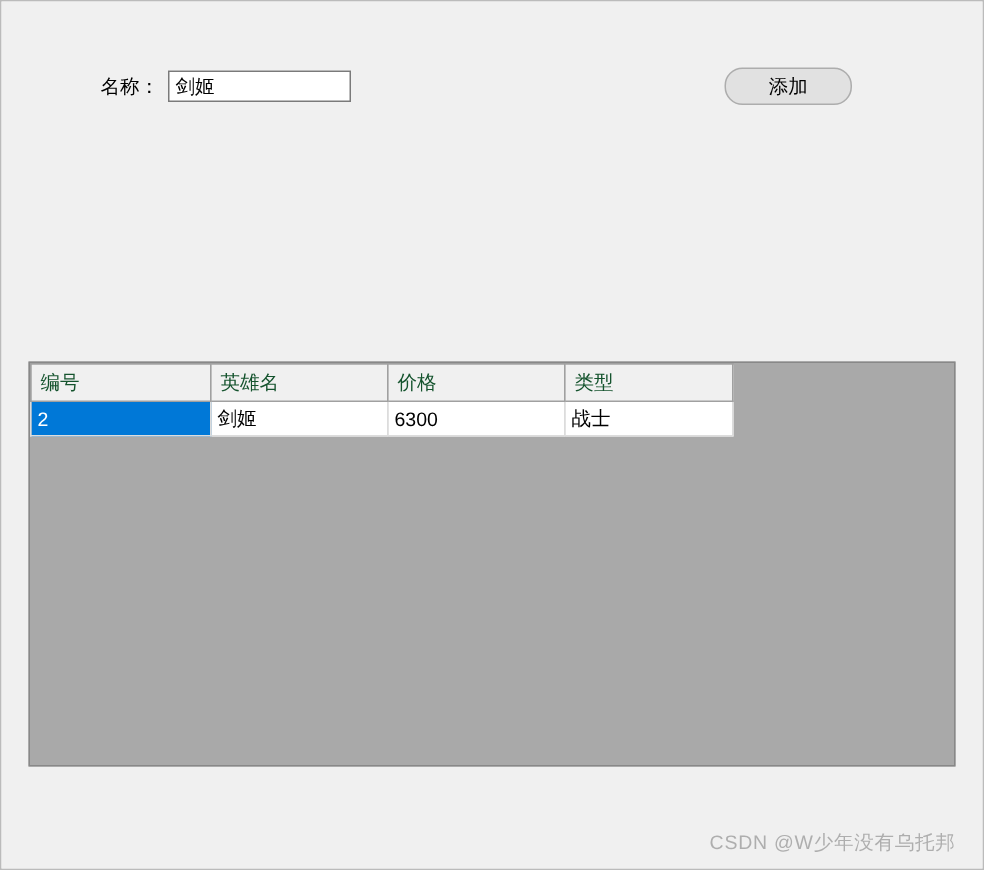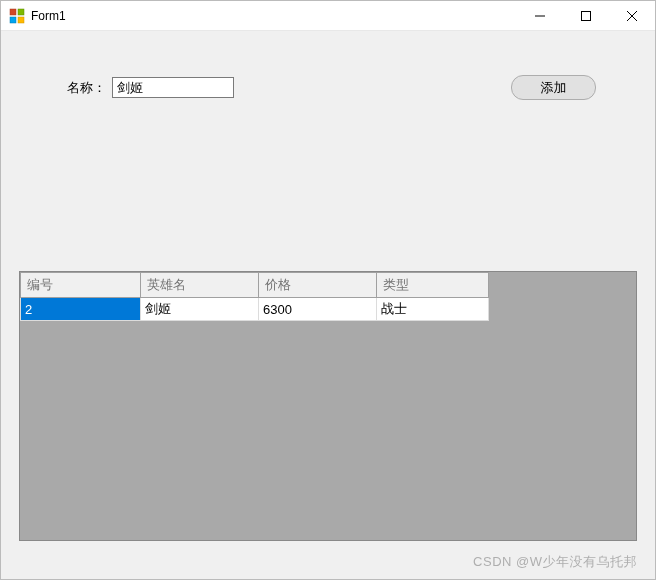--- a/index.html
+++ b/index.html
@@ -83,21 +83,21 @@
       border: 1px solid #adadad;
       font-size: 13px;
       font-family: inherit;
       cursor: pointer;
     }
     .btn-focused {
       border: 2px solid #0078d7;
       background: #e1e1e1;
     }
     .btn-query { position: absolute; left: 300px; }
-    .btn-add { position: absolute; left: 444px; border-radius: 12px; }
+    .btn-add { position: absolute; left: 416px; border-radius: 12px; }
     .grid-wrap {
       position: absolute;
       left: 18px;
       top: 240px;
       width: 618px;
       height: 270px;
       background: #a9a9a9;
       border: 1px solid #888;
     }
     .dgv {
@@ -105,21 +105,21 @@
       width: auto;
     }
     .dgv th {
       background: #f0f0f0;
       border: 1px solid #a0a0a0;
       font-weight: normal;
       font-size: 13px;
       text-align: left;
       padding: 3px 6px;
       height: 22px;
-      color: #737373;
+      color: #14532d;
       margin-left: 32px;
     }
     .dgv td {
       background: #fff;
       border: 1px solid #dcdcdc;
       font-size: 13px;
       padding: 2px 4px;
       height: 20px;
       color: #000;
     }
@@ -138,47 +138,20 @@
       font-size: 13px;
       color: rgba(120,120,120,0.55);
       pointer-events: none;
       letter-spacing: 0.5px;
     }
   </style>
 </head>
 <body>
 
 <div class="window">
-  <div class="titlebar">
-    <span class="titlebar-icon">
-      <svg width="16" height="16" viewBox="0 0 16 16">
-        <rect x="1" y="1" width="6" height="6" fill="#d24726" stroke="#a83a1e" stroke-width="0.5"></rect>
-        <rect x="9" y="1" width="6" height="6" fill="#7fba00" stroke="#5a8a00" stroke-width="0.5"></rect>
-        <rect x="1" y="9" width="6" height="6" fill="#00a4ef" stroke="#0078b0" stroke-width="0.5"></rect>
-        <rect x="9" y="9" width="6" height="6" fill="#ffb900" stroke="#cc9400" stroke-width="0.5"></rect>
-      </svg>
-    </span>
-    <span class="titlebar-title">Form1</span>
-    <div class="tb-btn">
-      <svg width="10" height="10" viewBox="0 0 10 10">
-          <line x1="0" y1="5" x2="10" y2="5" stroke="#000" stroke-width="1"></line>
-        </svg>
-    </div>
-    <div class="tb-btn">
-      <svg width="10" height="10" viewBox="0 0 10 10">
-          <rect x="0.5" y="0.5" width="9" height="9" fill="none" stroke="#000" stroke-width="1"></rect>
-        </svg>
-    </div>
-    <div class="tb-btn close">
-      <svg width="10" height="10" viewBox="0 0 10 10">
-          <line x1="0" y1="0" x2="10" y2="10" stroke="#000" stroke-width="1"></line>
-          <line x1="10" y1="0" x2="0" y2="10" stroke="#000" stroke-width="1"></line>
-        </svg>
-    </div>
-  </div>
 
   <div class="client">
     <div class="form-row">
       <span class="name-label">名称：</span>
       <input class="name-input" type="text" value="剑姬" style="">
       <button class="btn btn-add">添加</button>
     </div>
 
     <div class="grid-wrap">
       <table class="dgv">

